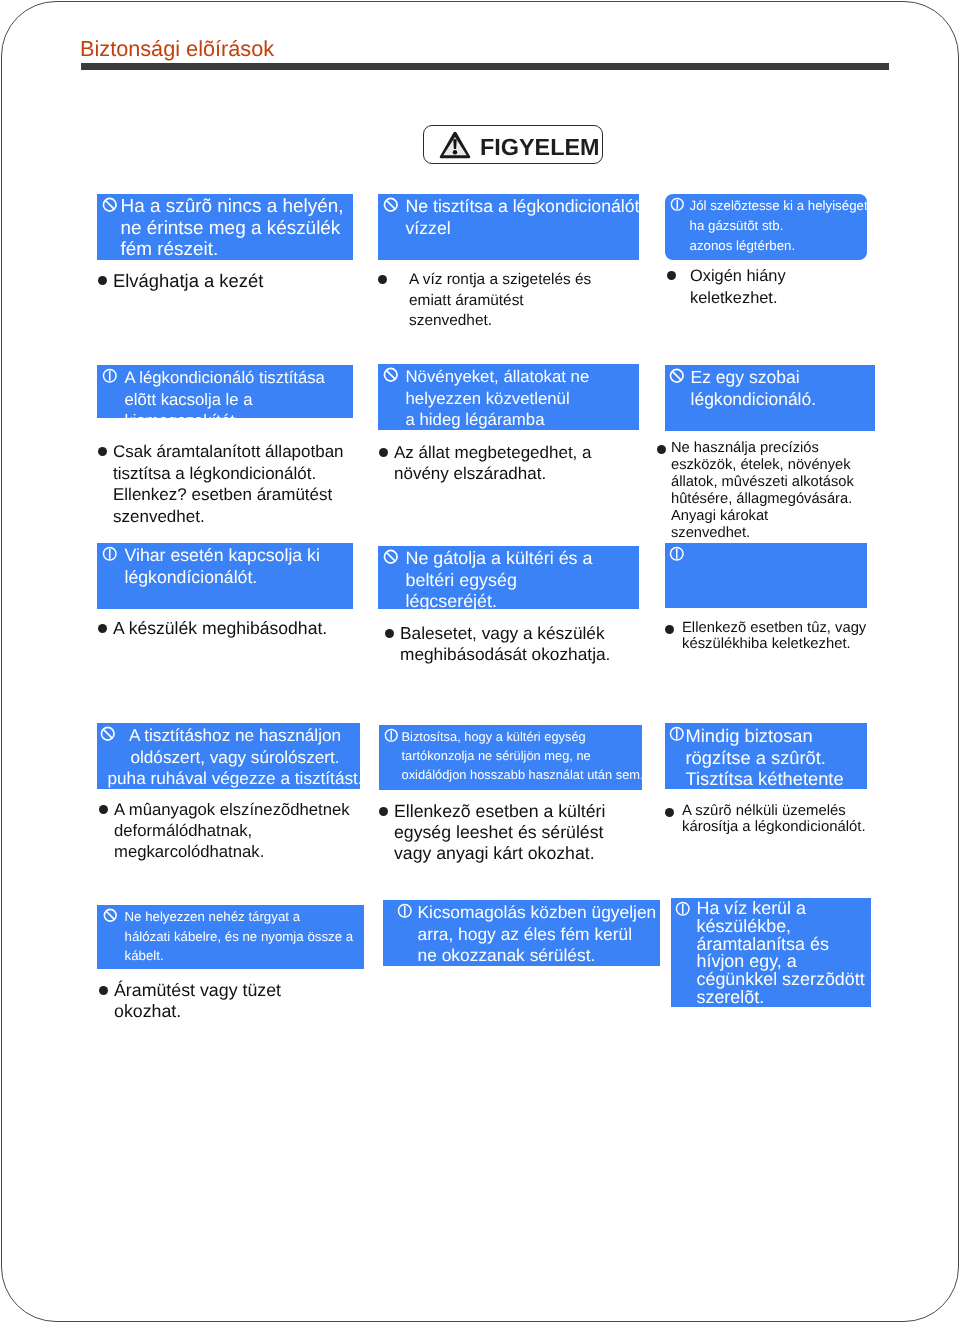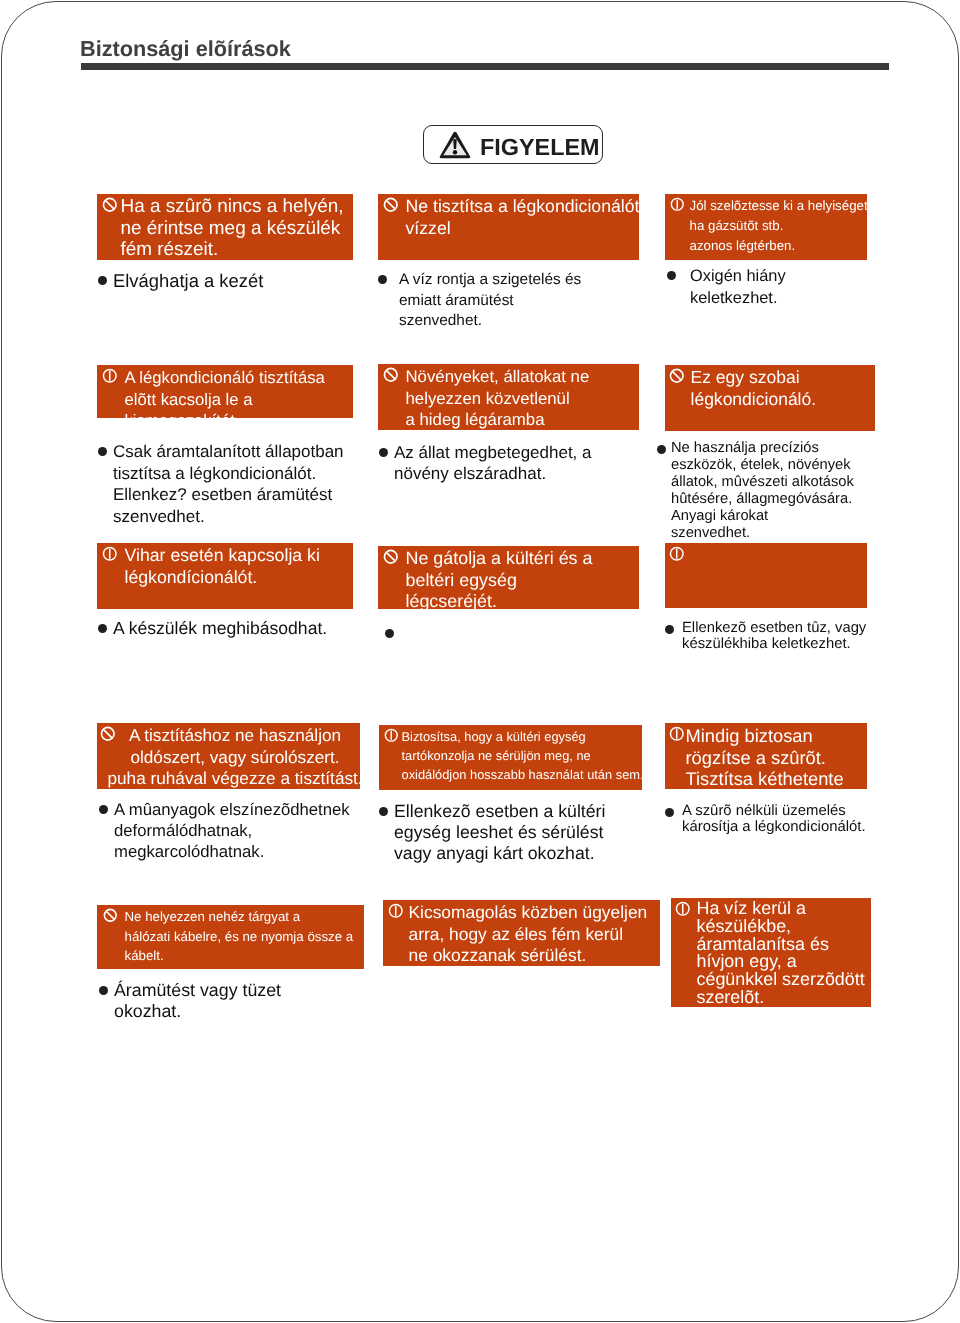--- a/index.html
+++ b/index.html
@@ -16,37 +16,37 @@
   .page-frame{
     position:absolute;
     left:1px;top:1px;
     width:958px;height:1321px;
     border:1px solid #4a4a4a;
     border-radius:55px;
     box-sizing:border-box;
   }
   
   .hdr{position:absolute;left:80px;top:36px;}
-  .hdr-title{font-size:21.7px;font-weight:bold;color:#404040;white-space:nowrap;letter-spacing:0px;}
+  .hdr-title{font-size:21.7px;font-weight:normal;color:#c2410c;white-space:nowrap;letter-spacing:0px;}
   .hdr-rule{position:absolute;left:81px;top:63px;width:808px;height:7px;background:#3b3b3b;}
 
   
   .figyelem{
     position:absolute;left:423px;top:125px;
     width:180px;height:39px;
     border:1.4px solid #2b2b2b;border-radius:9px;
     box-sizing:border-box;
     display:flex;align-items:center;
   }
   .fig-ico{margin-left:15px;width:32px;height:28px;display:block;margin-top:1px;}
   .fig-txt{font-size:23.4px;font-weight:bold;color:#1e1e1e;margin-left:9px;line-height:22px;position:relative;top:2px;}
 
   
   .cell{position:absolute !important;-webkit-font-smoothing:antialiased;}
-  .gbox{background:#c2410c;color:#ffffff;box-sizing:border-box;overflow:hidden;}
+  .gbox{background:#3b82f6;color:#ffffff;box-sizing:border-box;overflow:hidden;}
   .ghead{display:flex;padding:2px 4px 0 5px;}
   .ico{flex:0 0 auto;margin-top:1px;}
   .gtxt{font-size:18.6px;line-height:21.6px;margin-left:7px;}
   .gtxt div{white-space:nowrap;}
   .bullets{display:flex;}
   .bul{flex:0 0 auto;width:9px;height:9px;border-radius:50%;background:#1f1f1f;}
   .btxt{font-size:18.6px;line-height:21.6px;color:#111111;margin-left:6px;}
   .btxt div{white-space:nowrap;}
 </style>
 </head>
@@ -177,21 +177,21 @@
           <line x1="3.2" y1="3.2" x2="11.8" y2="11.8" stroke="#fff" stroke-width="1.6"></line>
         </svg>
         <div class="gtxt" style="line-height:21.5px;font-size:17.7px;margin-left:7px">
           <div>Ne tisztítsa a légkondicionálót</div>
           <div>vízzel</div>
         </div>
       </div>
     </div>
     <div class="cell bullets" style="left: 378px; top: 270px; width: 341px;">
       <span class="bul" style="margin-top:5px"></span>
-      <div class="btxt" style="line-height:20.5px;font-size:15.4px;margin-left:12px">
+      <div class="btxt" style="line-height:20.5px;font-size:15.4px;margin-left:22px">
         <div>A víz rontja a szigetelés és</div>
         <div>emiatt áramütést</div>
         <div>szenvedhet.</div>
       </div>
     </div>
     <div class="cell gbox" style="left: 378px; top: 364px; width: 261px; height: 66px;">
       <div class="ghead" style="padding-left:5px">
         <svg class="ico" width="15.5" height="15.5" viewBox="0 0 15 15">
           <circle cx="7.5" cy="7.5" r="6.1" fill="none" stroke="#fff" stroke-width="1.6"></circle>
           <line x1="3.2" y1="3.2" x2="11.8" y2="11.8" stroke="#fff" stroke-width="1.6"></line>
@@ -218,20 +218,24 @@
         </svg>
         <div class="gtxt" style="line-height:21.5px;font-size:17.9px;margin-left:7px">
           <div>Ne gátolja a kültéri és a</div>
           <div>beltéri egység</div>
           <div>légcseréjét.</div>
         </div>
       </div>
     </div>
     <div class="cell bullets" style="left: 385px; top: 623px; width: 341px;">
       <span class="bul" style="margin-top:6px"></span>
+      <div class="btxt" style="line-height:20.6px;font-size:17.3px;margin-left:6px">
+        <div>Balesetet, vagy a készülék</div>
+        <div>meghibásodását okozhatja.</div>
+      </div>
     </div>
     <div class="cell gbox" style="left: 379px; top: 725px; width: 263px; height: 65px;">
       <div class="ghead" style="padding-left:5px">
         <svg class="ico" width="14.5" height="14.5" viewBox="0 0 15 15">
           <circle cx="7.5" cy="7.5" r="6.1" fill="none" stroke="#fff" stroke-width="1.45"></circle>
           <rect x="6.75" y="2.7" width="1.5" height="9.6" fill="#fff"></rect>
         </svg>
         <div class="gtxt" style="line-height:19px;font-size:12.85px;margin-left:3px">
           <div>Biztosítsa, hogy a kültéri egység</div>
           <div>tartókonzolja ne sérüljön meg, ne</div>
@@ -241,33 +245,33 @@
     </div>
     <div class="cell bullets" style="left: 379px; top: 801px; width: 343px;">
       <span class="bul" style="margin-top:6px"></span>
       <div class="btxt" style="line-height:21px;font-size:17.7px;margin-left:6px">
         <div>Ellenkezõ esetben a kültéri</div>
         <div>egység leeshet és sérülést</div>
         <div>vagy anyagi kárt okozhat.</div>
       </div>
     </div>
     <div class="cell gbox" style="left: 383px; top: 900px; width: 277px; height: 66px;">
-      <div class="ghead" style="padding-left:5px">
+      <div class="ghead" style="padding-left:14px">
         <svg class="ico" width="15.5" height="15.5" viewBox="0 0 15 15">
           <circle cx="7.5" cy="7.5" r="6.1" fill="none" stroke="#fff" stroke-width="1.45"></circle>
           <rect x="6.75" y="2.7" width="1.5" height="9.6" fill="#fff"></rect>
         </svg>
         <div class="gtxt" style="line-height:21.5px;font-size:17.4px;margin-left:5px">
           <div>Kicsomagolás közben ügyeljen</div>
           <div>arra, hogy az éles fém kerül</div>
           <div>ne okozzanak sérülést.</div>
         </div>
       </div>
     </div>
-    <div class="cell gbox" style="left: 665px; top: 194px; width: 202px; height: 66px;">
+    <div class="cell gbox" style="left: 665px; top: 194px; width: 202px; height: 66px; border-radius: 8px;">
       <div class="ghead" style="padding-left:5px">
         <svg class="ico" width="14.5" height="14.5" viewBox="0 0 15 15">
           <circle cx="7.5" cy="7.5" r="6.1" fill="none" stroke="#fff" stroke-width="1.45"></circle>
           <rect x="6.75" y="2.7" width="1.5" height="9.6" fill="#fff"></rect>
         </svg>
         <div class="gtxt" style="line-height:20px;font-size:13.3px;margin-left:5px">
           <div>Jól szelõztesse ki a helyiséget</div>
           <div>ha gázsütõt stb.</div>
           <div>azonos légtérben.</div>
         </div>

